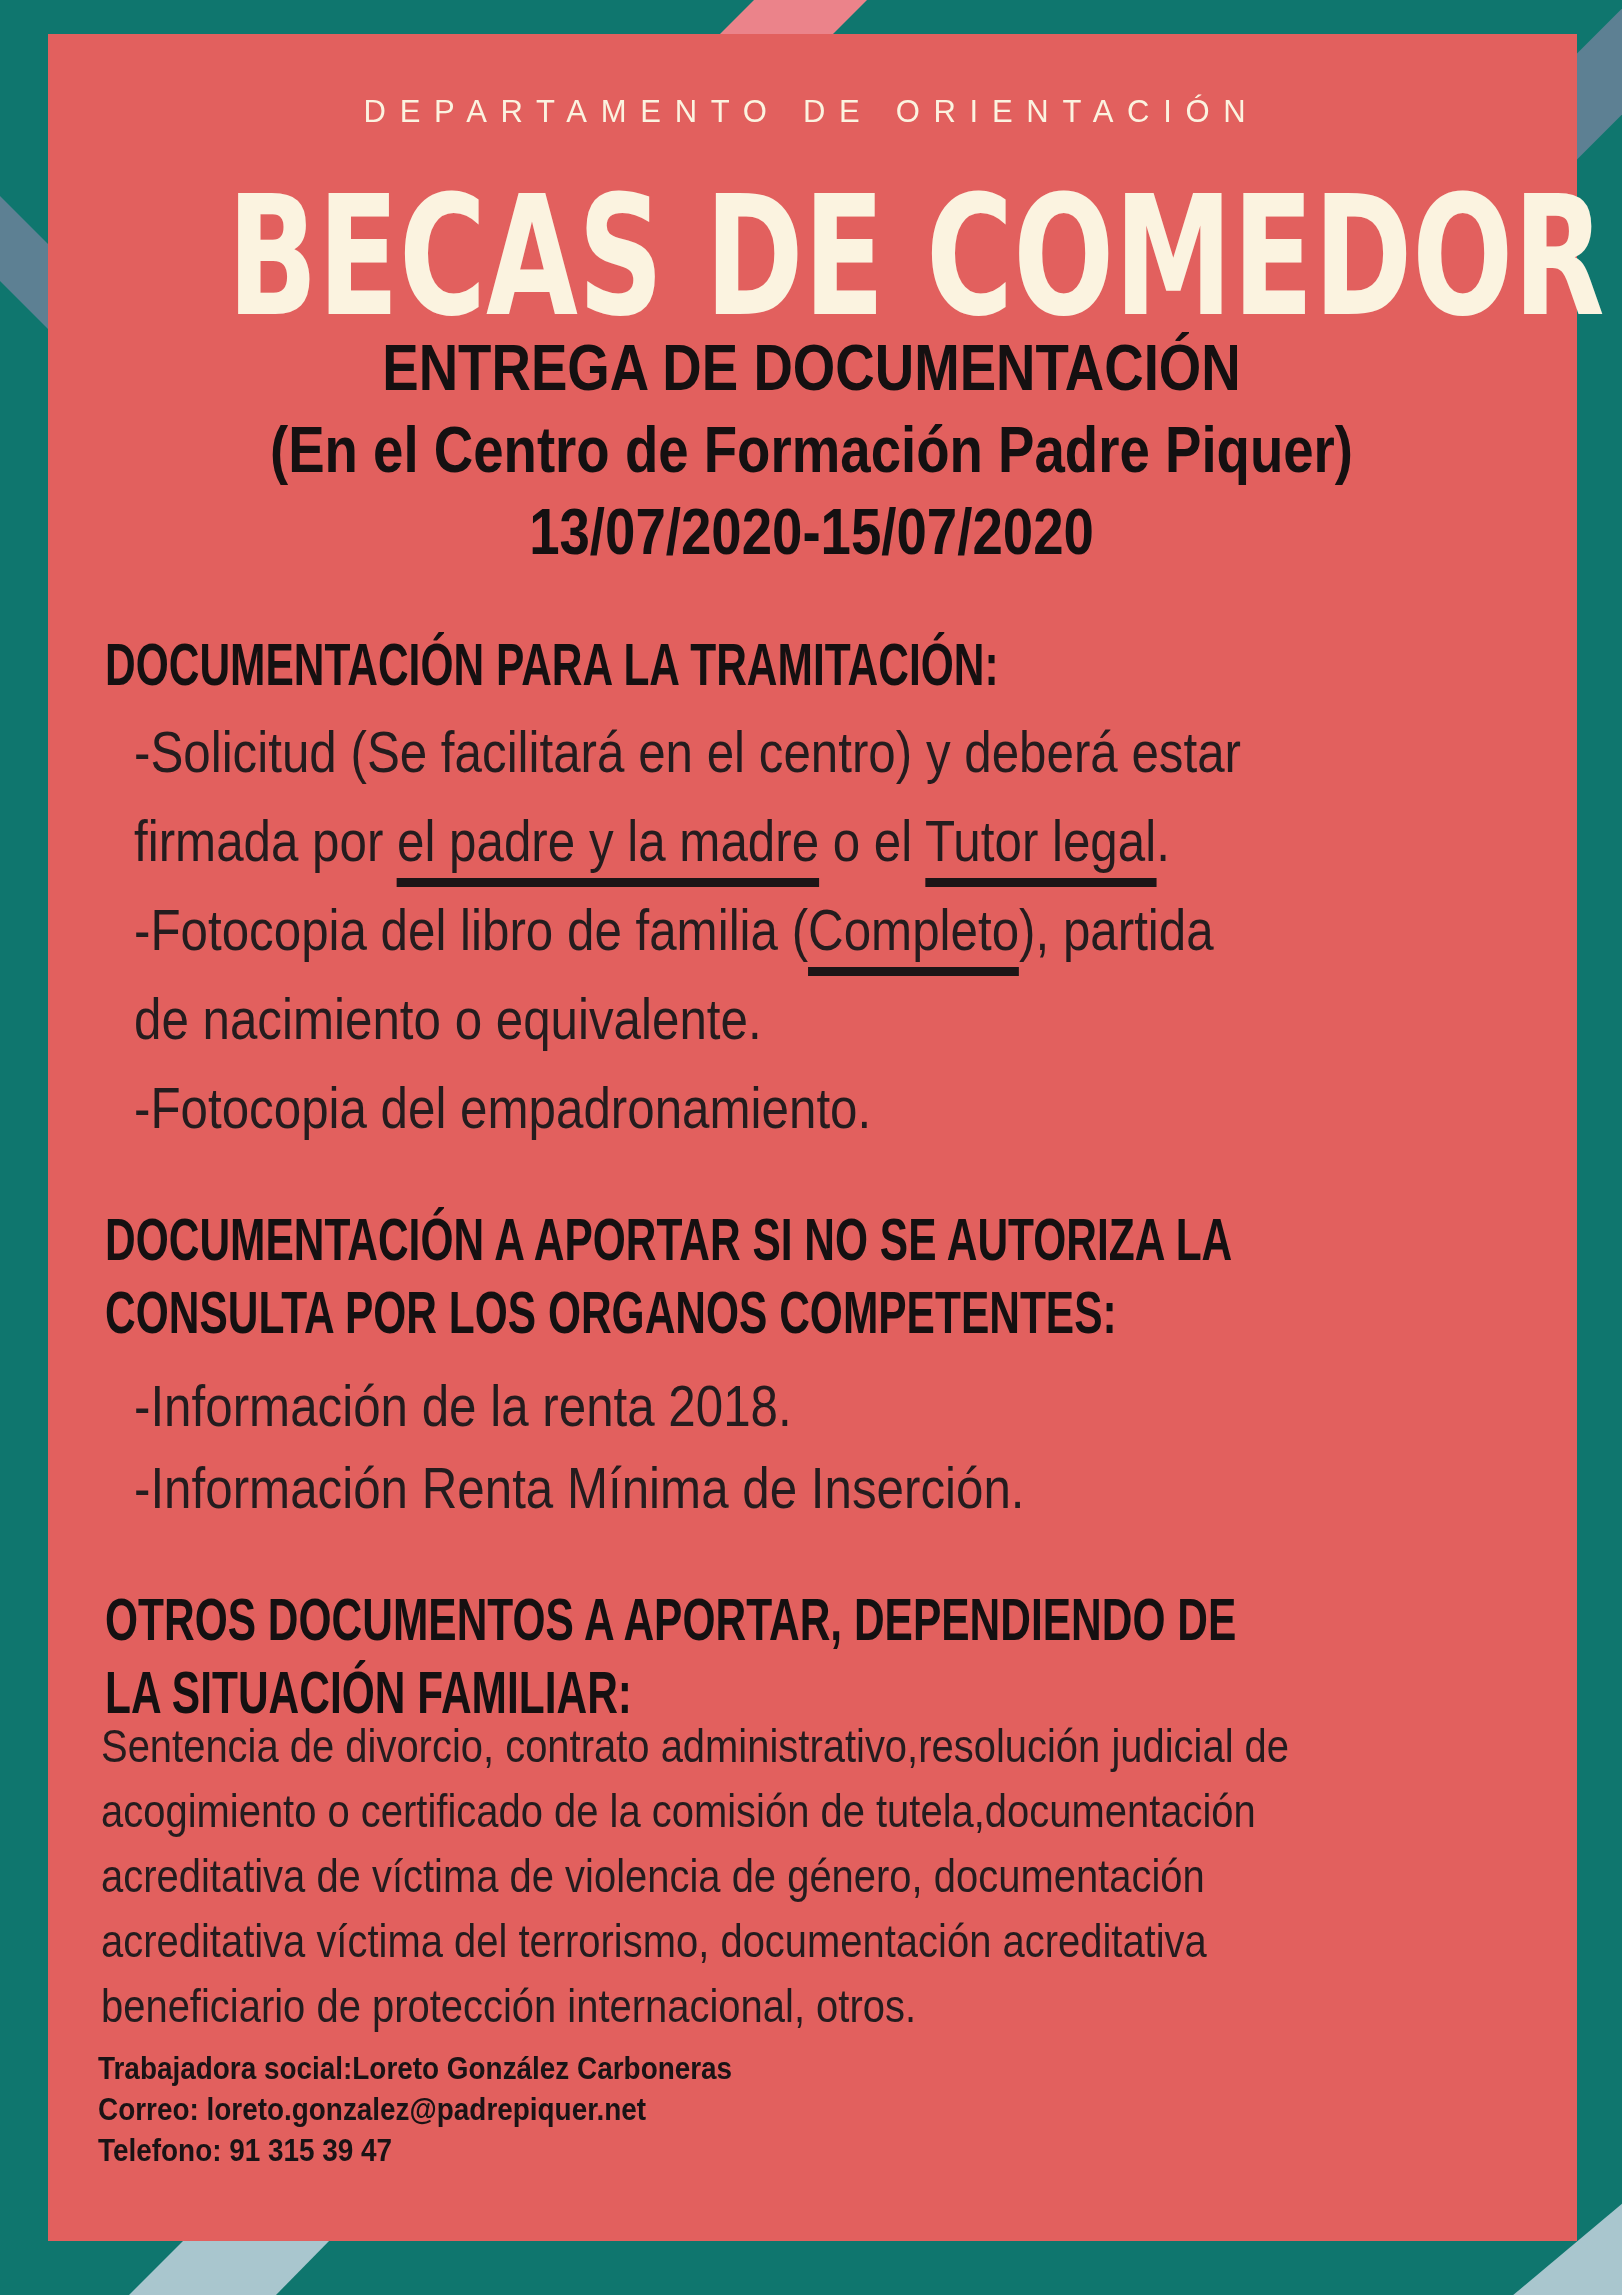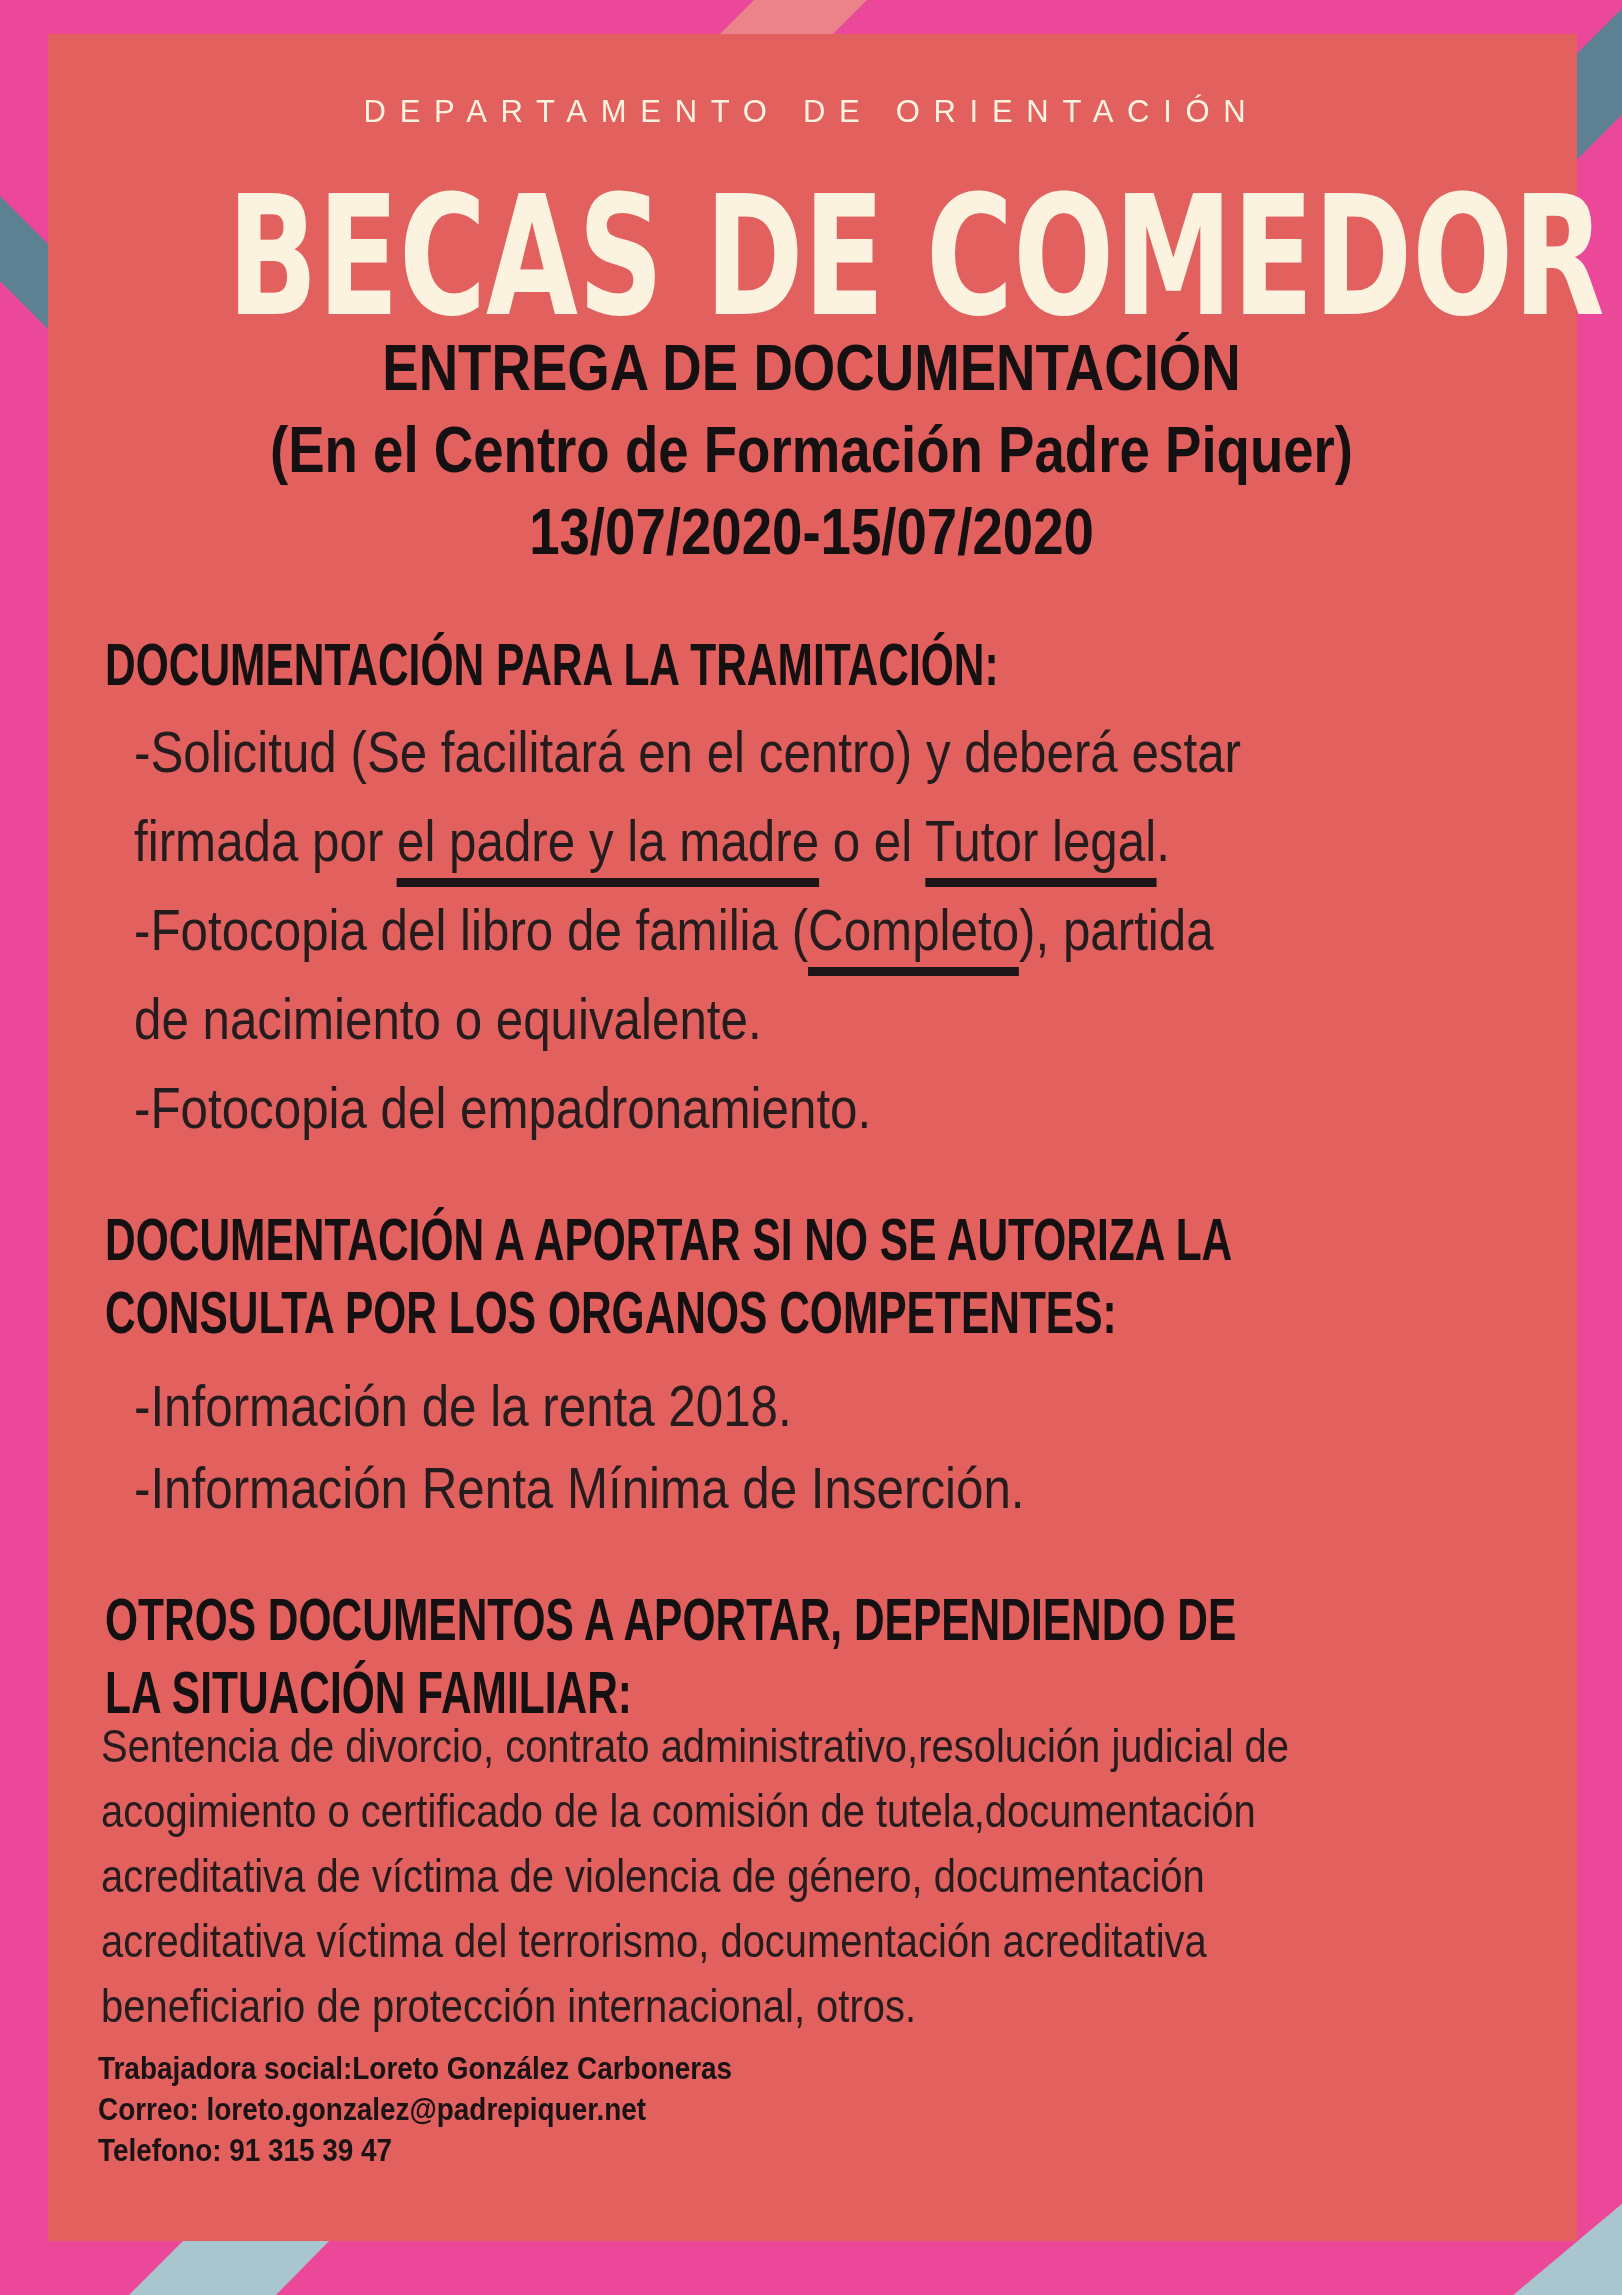--- a/index.html
+++ b/index.html
@@ -1,20 +1,20 @@
 <!DOCTYPE html>
 <html style="font-size:10.5px"><head>
 <meta charset="utf-8">
 <style>
   html, body { margin: 0; padding: 0; background: #e8e0cf; }
   #poster {
     position: relative;
     width: 1623px;
     height: 2295px;
-    background: #ec4899;
+    background: #0f766e;
     overflow: hidden;
     font-family: "Liberation Sans", sans-serif;
   }
   .stripe { position: absolute; z-index: 1; }
   #stripe-pink-top    { left: 713px; top: 0;      width: 160px; height: 39px;
                         background: #eb838a;
                         clip-path: polygon(41px 0, 154px 0, 115px 39px, 2px 39px); }
   #stripe-slate-left  { left: 0;      top: 196px;  width: 52px;  height: 137px;
                         background: #5d8093;
                         clip-path: polygon(0 0, 0 85px, 52px 137px, 52px 52px); }

